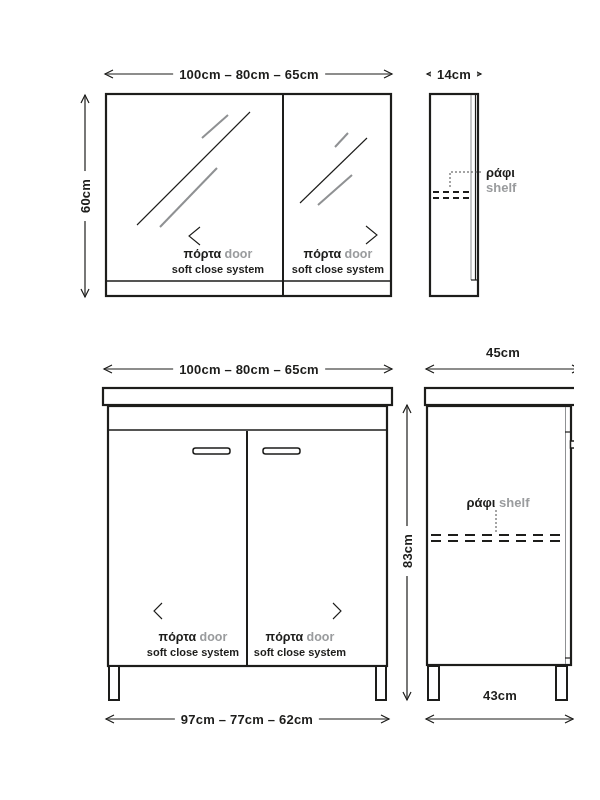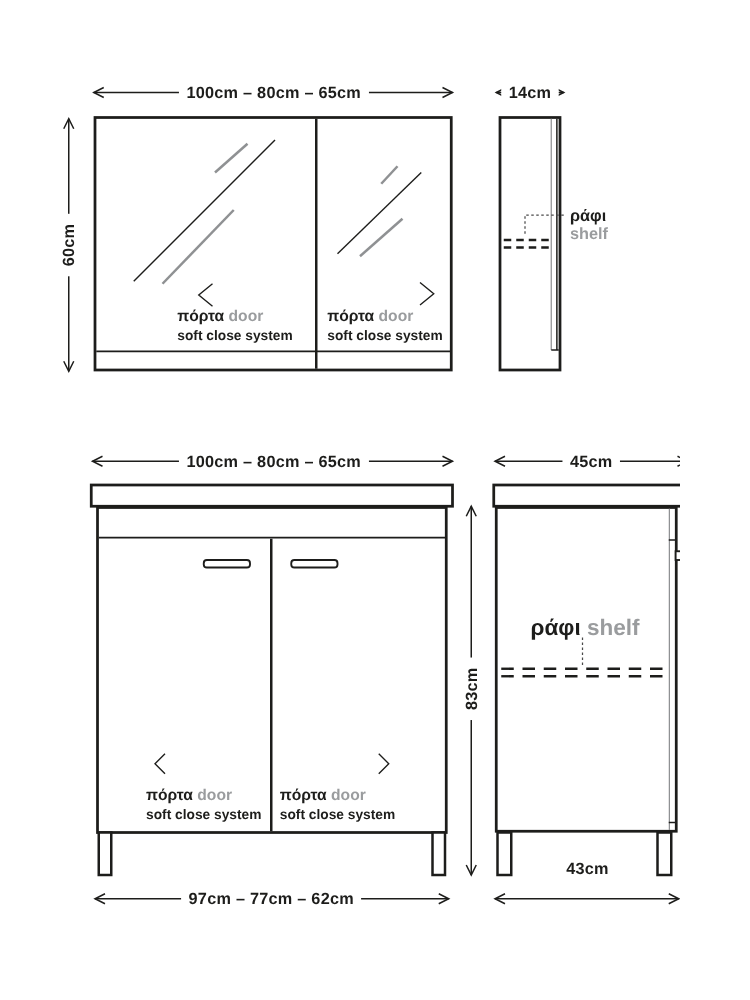--- a/index.html
+++ b/index.html
@@ -1,37 +1,37 @@
 <!DOCTYPE html>
 <html><head>
 <meta charset="utf-8">
 <style>
   html,body{margin:0;padding:0;background:#ffffff;}
   .canvas{
     position:relative;width:544px;height:800px;background:#ffffff;overflow:hidden;
-    font-family:"Liberation Sans","DejaVu Sans",sans-serif;color:#1d1d1b;
+    font-family:"Liberation Sans","DejaVu Sans",sans-serif;color:#1d1d1b;margin-left:30px;
   }
   svg{position:absolute;left:0;top:0;}
   .lbl{
     position:absolute;transform:translate(-50%,-50%);
     font-size:13px;font-weight:bold;letter-spacing:.2px;white-space:nowrap;
     background:#fff;padding:0 6px;color:#1d1d1b;line-height:1;
   }
   .lbl.rot{transform:translate(-50%,-50%) rotate(-90deg);padding:0 8px;}
   .door-label{
-    position:absolute;transform:translate(-50%,-50%);text-align:left;
+    position:absolute;transform:translate(-50%,-50%);text-align:center;
     white-space:nowrap;line-height:1.18;
   }
   .door-label .l1{font-size:12.5px;font-weight:bold;color:#1d1d1b;}
   .door-label .gray{color:#9a9c9e;}
   .door-label .sub{display:block;font-size:11px;font-weight:bold;color:#1d1d1b;}
   .shelf-tag{position:absolute;transform:translate(0,-50%);font-size:13px;font-weight:bold;
     white-space:nowrap;line-height:1;color:#1d1d1b;}
   .shelf-tag.gray{color:#9a9c9e;}
-  .shelf-inline{position:absolute;transform:translate(-50%,-50%);font-size:18px;font-weight:bold;
+  .shelf-inline{position:absolute;transform:translate(-50%,-50%);font-size:13px;font-weight:bold;
     white-space:nowrap;line-height:1;color:#1d1d1b;text-align:right;}
   .shelf-inline .gray{color:#9a9c9e;}
 </style>
 </head>
 <body>
 
 <div class="canvas">
 
   <svg width="600" height="800" viewBox="0 0 600 800">
 
@@ -158,21 +158,21 @@
     <span class="l1"><span>πόρτα</span>
     <span class="gray">door</span></span>
     <span class="sub">soft close system</span>
   </div>
 
   <span class="shelf-tag" style="left:456px;top:172px;">ράφι</span>
   <span class="shelf-tag gray" style="left:456px;top:187px;">shelf</span>
 
   <span class="lbl" style="left:219px;top:369px;">100cm – 80cm – 65cm</span>
   <span class="lbl rot" style="left:377px;top:551px;">83cm</span>
-  <span class="lbl" style="left:473px;top:369px;">45cm</span>
+  <span class="lbl" style="left:473px;top:352px;">45cm</span>
 
   <div class="door-label" style="left:163px;top:643px;">
     <span class="l1"><span>πόρτα</span>
     <span class="gray">door</span></span>
     <span class="sub">soft close system</span>
   </div>
   <div class="door-label" style="left:270px;top:643px;">
     <span class="l1"><span>πόρτα</span>
     <span class="gray">door</span></span>
     <span class="sub">soft close system</span>

